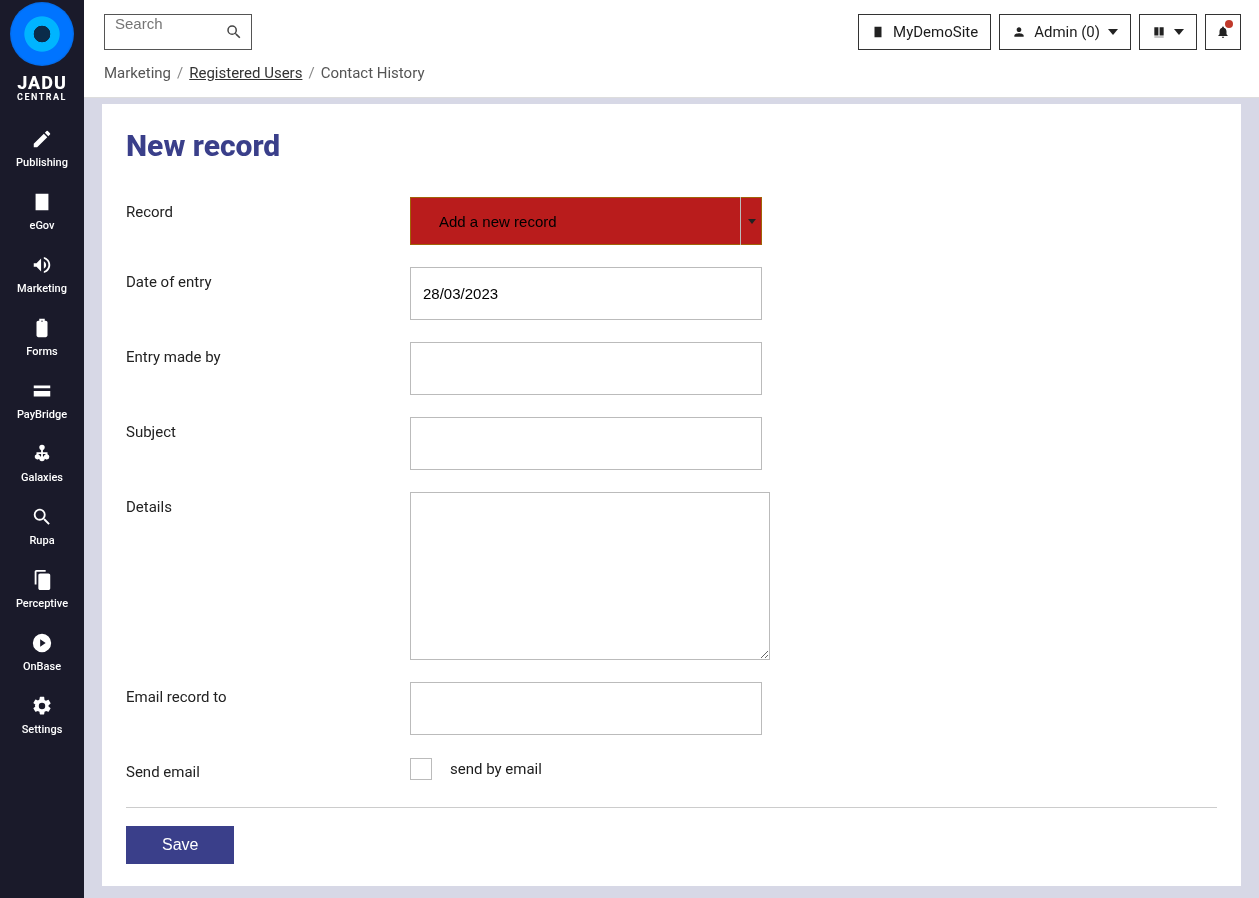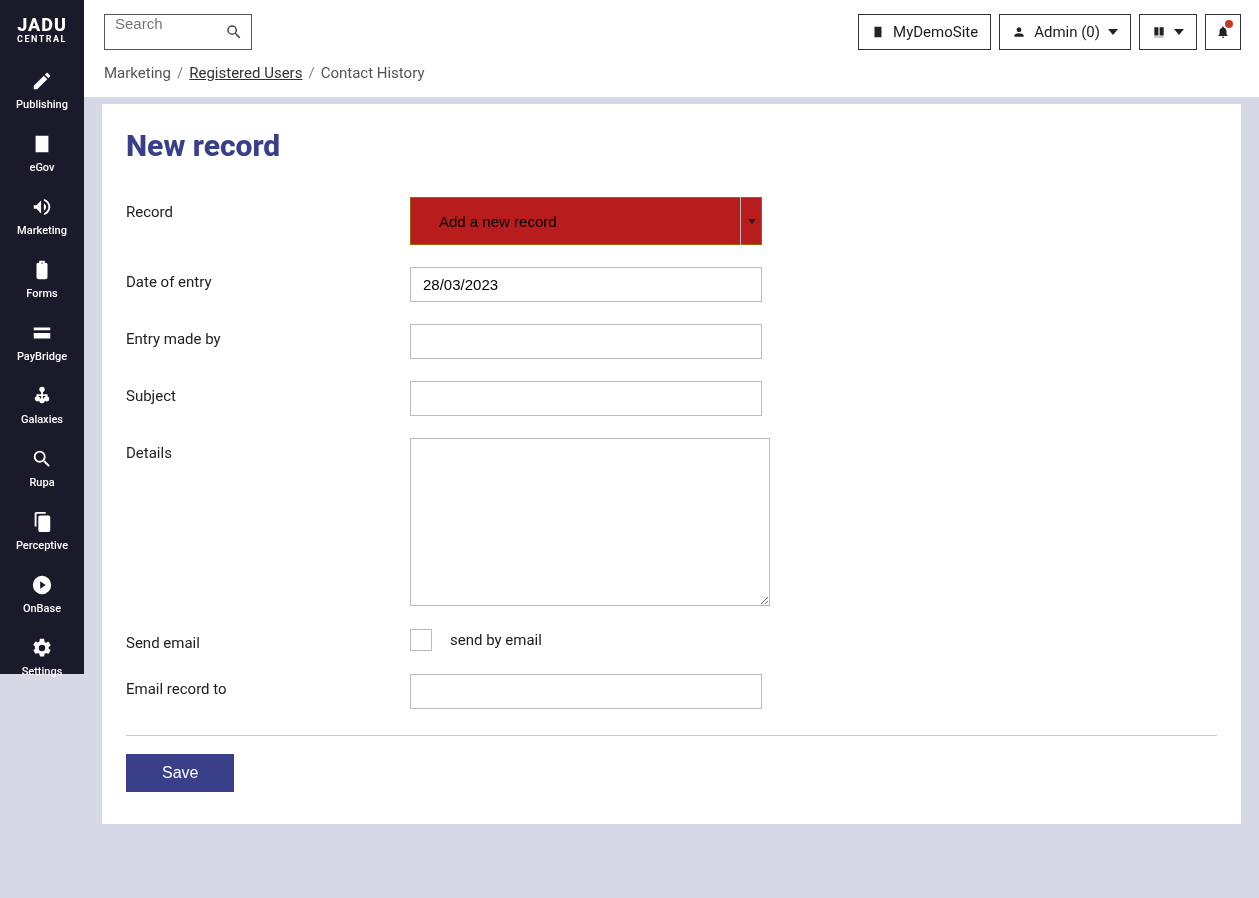--- a/index.html
+++ b/index.html
@@ -11,26 +11,25 @@
     width: 1259px;
     height: 898px;
     overflow: hidden;
   }
 
   
   .sidebar {
     position: absolute;
     top: 0; left: 0;
     width: 84px;
-    height: 674px;
+    height: 898px;
     background: #1a1a2a;
     display: flex;
     flex-direction: column;
     align-items: center;
-    padding-top: 6px;
   }
   .logo {
     width: 64px; height: 64px;
     border-radius: 50%;
     background: radial-gradient(circle at center, #0a2c4a 0%, #0a2c4a 18%, #00b4ff 19%, #00b4ff 38%, #0074ff 40%, #0074ff 66%, #1a1a2a 100%);
     margin-top: 2px;
   }
   .brand {
     color: #fff;
     text-align: center;
@@ -179,21 +178,21 @@
     border-left: 1px solid #bbb;
     pointer-events: none;
   }
   .select-wrapper .arrow {
     width: 0; height: 0;
     border-left: 4px solid transparent;
     border-right: 4px solid transparent;
     border-top: 5px solid #222;
   }
   input.text-field {
-    width: 352px; height: 35px;
+    width: 352px; height: 53px;
     border: 1px solid #bbb;
     padding: 0 12px;
     font-size: 15px;
     outline: none;
   }
   textarea.text-area {
     width: 360px; height: 168px;
     border: 1px solid #bbb;
     padding: 10px 12px;
     font-size: 15px;
@@ -386,29 +385,29 @@
       <div class="form-label">Subject</div>
       <input class="text-field" type="text" value="" style="">
     </div>
 
     <div class="form-row">
       <div class="form-label">Details</div>
       <textarea class="text-area" style=""></textarea>
     </div>
 
     <div class="form-row">
+      <div class="form-label">Email record to</div>
+      <input class="text-field" type="text" value="" style="">
+    </div>
+
+    <div class="form-row">
       <div class="form-label">Send email</div>
       <div class="checkbox-row">
         <div class="checkbox"></div>
         <span>send by email</span>
       </div>
     </div>
 
-    <div class="form-row">
-      <div class="form-label">Email record to</div>
-      <input class="text-field" type="text" value="" style="">
-    </div>
-
     <div class="divider"></div>
 
     <button class="save-btn">Save</button>
   </div>
 </div>
 
 </body></html>

